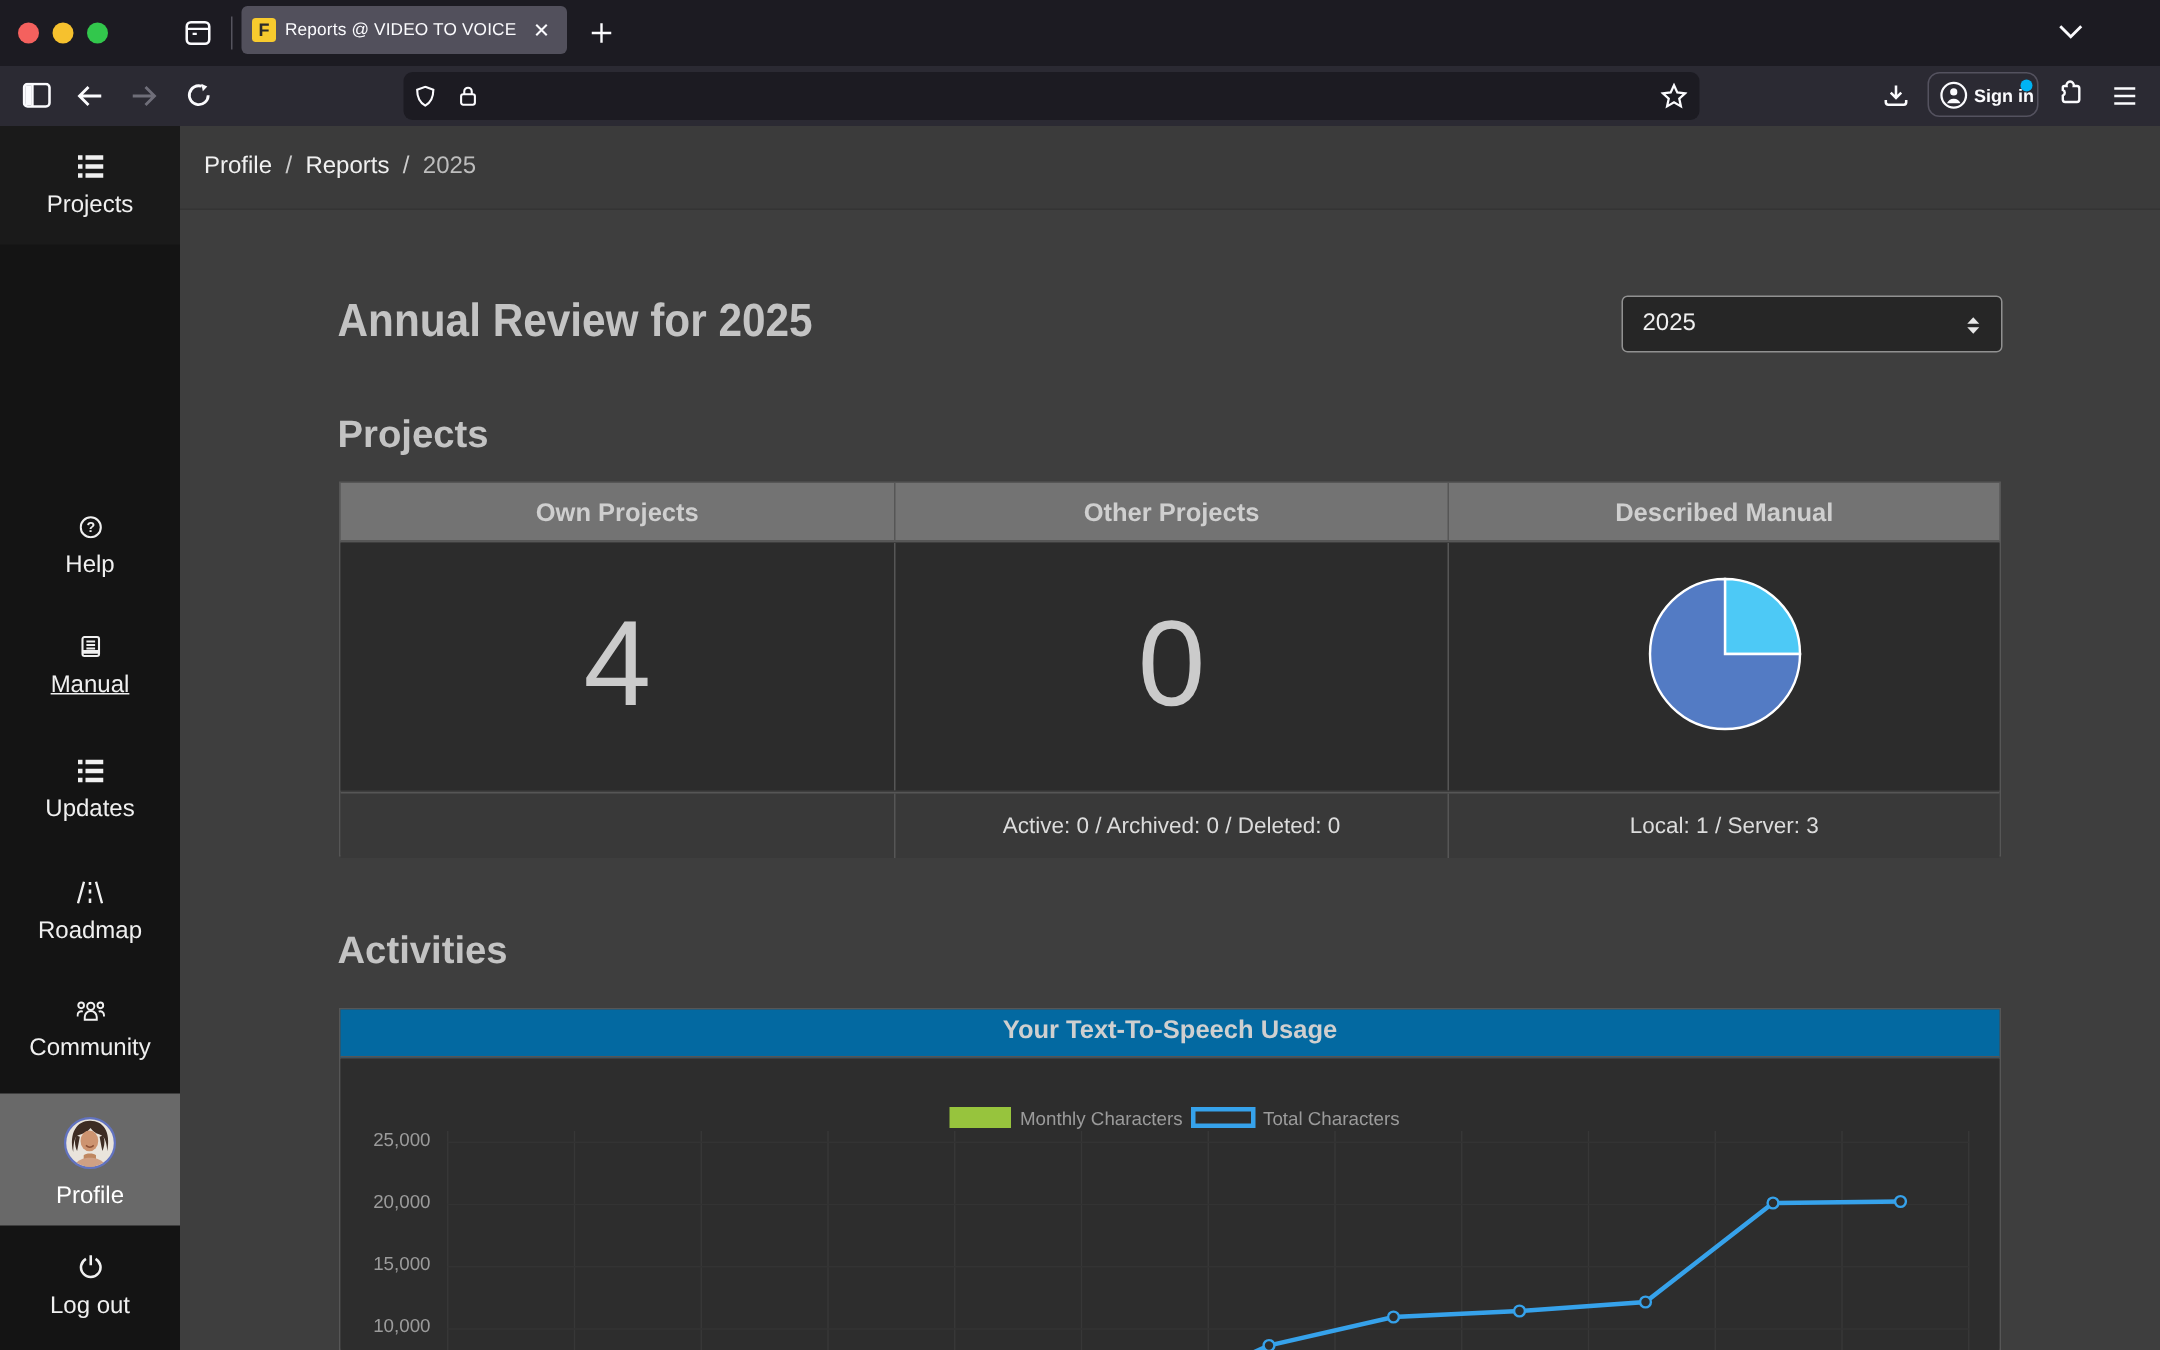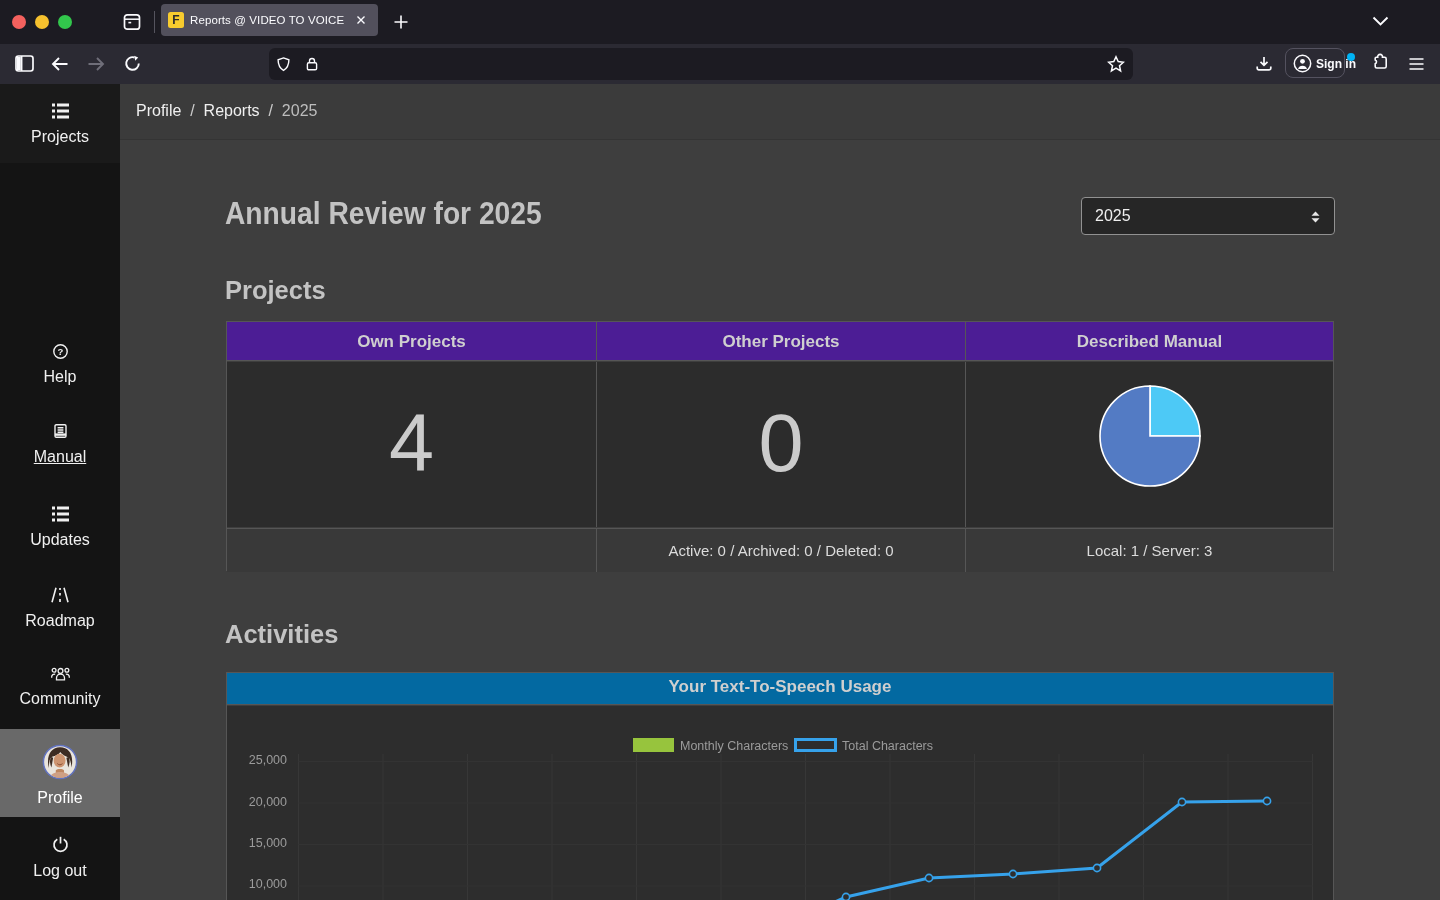--- a/index.html
+++ b/index.html
@@ -6,21 +6,21 @@
   html,body { width:1440px; height:900px; overflow:hidden; }
   body { font-family:"Liberation Sans", sans-serif; background:#3e3e3e; position:relative; }
   .abs { position:absolute; }
 
   
   #tabbar { position:absolute; left:0; top:0; width:1440px; height:44px; background:#1c1b22; }
   .tl { position:absolute; width:14px; height:14px; border-radius:50%; top:15px; }
   #tab { position:absolute; left:161px; top:4px; width:217px; height:32px; background:#52505c; border-radius:4px; }
   #toolbar { position:absolute; left:0; top:44px; width:1440px; height:40px; background:#2b2a33; }
   #urlbar { position:absolute; left:269px; top:4px; width:864px; height:32px; background:#1c1b22; border-radius:6px; }
-  #signin { position:absolute; left:1285px; top:4px; width:60px; height:30px; border:1px solid #54525f; border-radius:8px; }
+  #signin { position:absolute; left:1285px; top:4px; width:74px; height:30px; border:1px solid #54525f; border-radius:8px; }
 
   
   #sidebar { position:absolute; left:0; top:84px; width:120px; height:816px; background:#141414; }
   .sideitem { position:absolute; left:0; width:120px; text-align:center; color:#f0f0f0; font-size:16px; }
   .sideitem svg { display:block; margin:0 auto 9px; }
   #profileblock { position:absolute; left:0; top:645px; width:120px; height:88px; background:#696969; }
 
   
   #main { position:absolute; left:120px; top:84px; width:1320px; height:816px; background:#3e3e3e; }
   #crumbbar { position:absolute; left:0; top:0; width:1320px; height:56px; background:#3b3b3b; border-bottom:1px solid #343434; }
@@ -29,21 +29,21 @@
   #yearselect { position:absolute; left:961px; top:113px; width:254px; height:38px; background:#262626; border:1px solid #919191; border-radius:4px; color:#f0f0f0; font-size:16px; line-height:36px; padding-left:13px; }
   h2.sect { position:absolute; left:105px; font-size:25.5px; font-weight:bold; color:#c3c3c3; }
 
   
   #ptable { position:absolute; left:106px; top:237px; width:1108px; height:250px; border:1px solid #565656; }
   .trow { position:absolute; left:0; width:1106px; }
   .tcell { position:absolute; top:0; height:100%; text-align:center; }
   .c0 { left:0; width:369px; }
   .c1 { left:369px; width:370px; border-left:1px solid #565656; border-right:1px solid #565656; }
   .c2 { left:739px; width:367px; }
-  #thead { top:0; height:39px; background:#4c1d95; border-bottom:1px solid #565656; }
+  #thead { top:0; height:39px; background:#737373; border-bottom:1px solid #565656; }
   #thead .tcell { font-weight:bold; font-size:17px; color:#cfcfcf; line-height:39px; }
   #tbody { top:40px; height:165px; background:#2c2c2c; }
   #tbody .num { font-size:81px; color:#cbcbcb; line-height:163px; }
   #tfoot { top:206px; height:44px; background:#393939; border-top:1px solid #565656; }
   #tfoot .tcell { font-size:15px; color:#dcdcdc; line-height:43px; }
 
   
   #chartcard { position:absolute; left:106px; top:588px; width:1108px; height:228px; border:1px solid #565656; }
   #charthead { position:absolute; left:0; top:0; width:1106px; height:32px; background:#0369a1; border-bottom:1px solid #565656; text-align:center; font-weight:bold; font-size:17px; color:#cfcfcf; line-height:28px; }
   #chartbody { position:absolute; left:0; top:33px; width:1106px; height:194px; background:#2d2d2d; }

